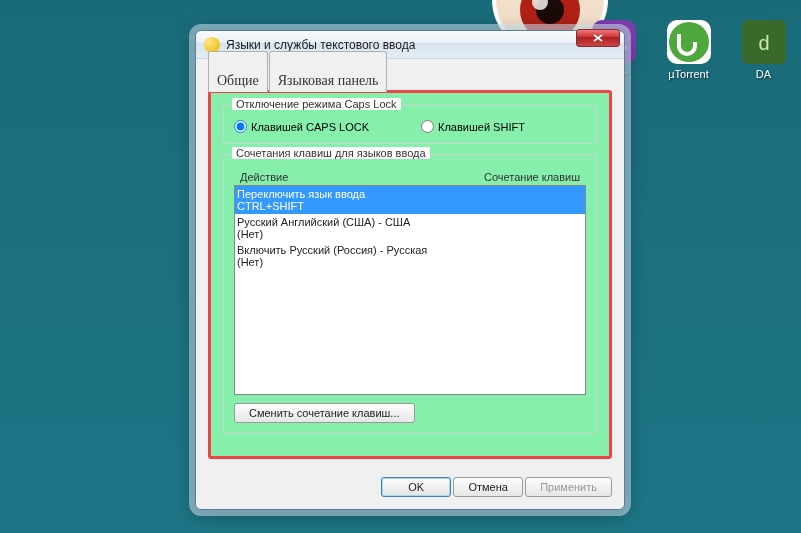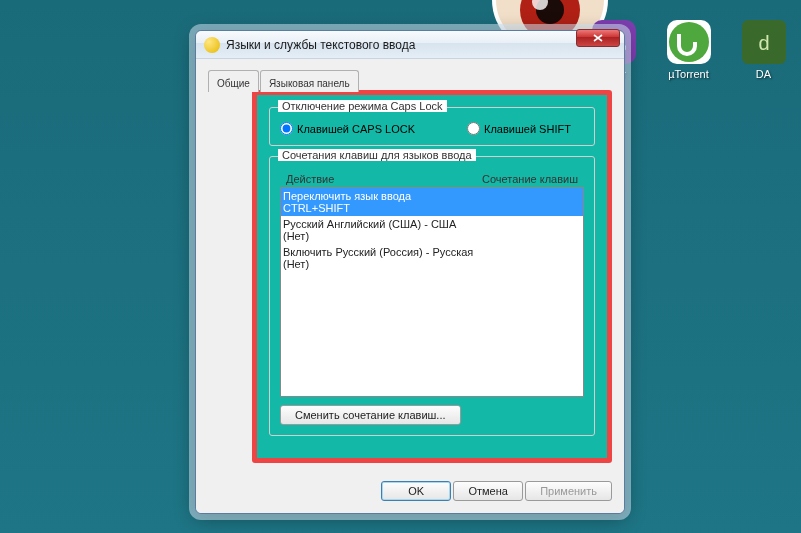--- a/index.html
+++ b/index.html
@@ -119,45 +119,45 @@
     align-items: flex-end;
     height: 22px;
     margin-bottom: -1px;
     position: relative;
     z-index: 2;
   }
   .tab {
     border: 1px solid #b0b0b0;
     border-bottom: none;
     background: #f0f0f0;
-    padding: 7px 8px 3px;
-    font-size: 10px;
+    padding: 21px 8px 3px;
+    font-size: 14px;
     border-radius: 3px 3px 0 0;
     margin-right: 1px;
     cursor: pointer;
     position: relative;
     top: 1px;
     color: #333;
+    font-family: Liberation Serif, serif;
   }
   .tab.active {
     background: #fff;
     border-color: #919191;
     top: 0;
     padding-top: 4px;
     padding-bottom: 4px;
     z-index: 3;
   }
   .tab-panel {
-    border: 5px solid #ef4444;
-    background: #14b8a6;
+    border: 3px solid #ef4444;
+    background: #86efac;
     padding: 12px 12px;
     border-radius: 0 3px 3px 3px;
     position: relative;
     z-index: 1;
-    margin-left: 44px;
   }
 
   .group {
     border: 1px solid #d0d0d0;
     border-radius: 3px;
     padding: 10px 10px 10px;
     margin-bottom: 10px;
     position: relative;
   }
   .group-title {

